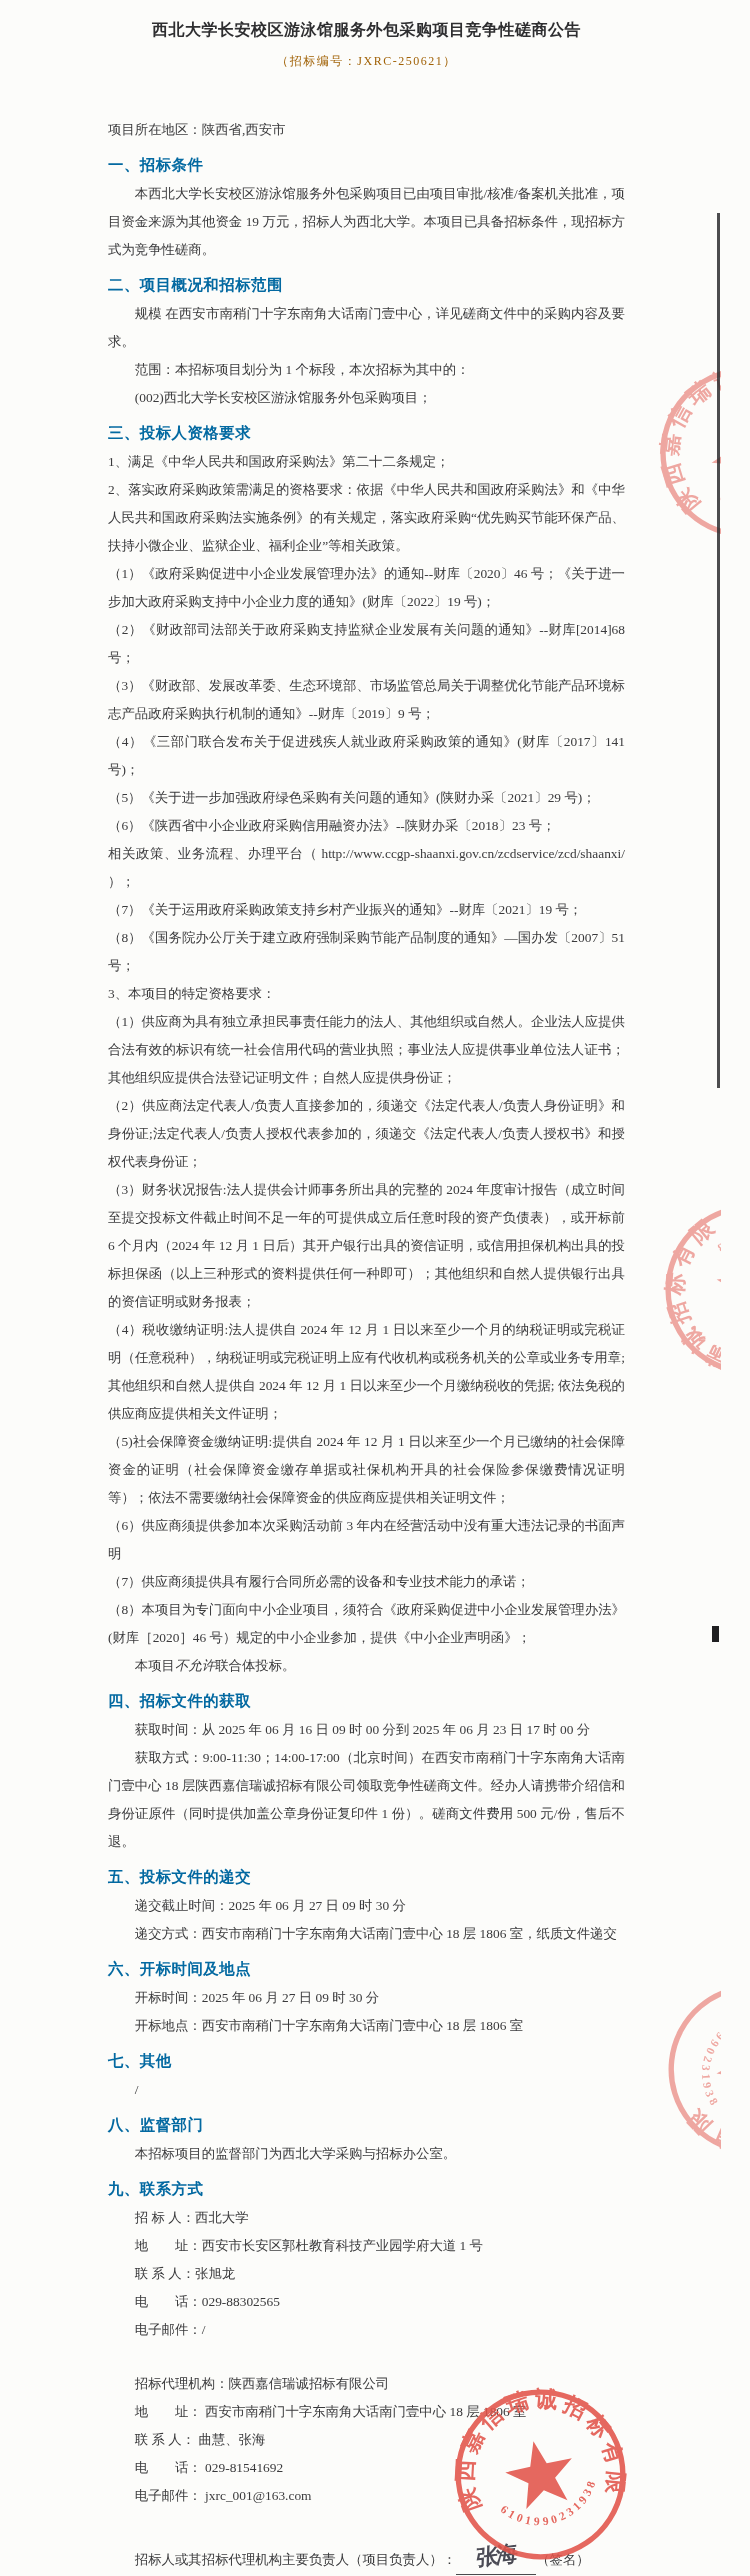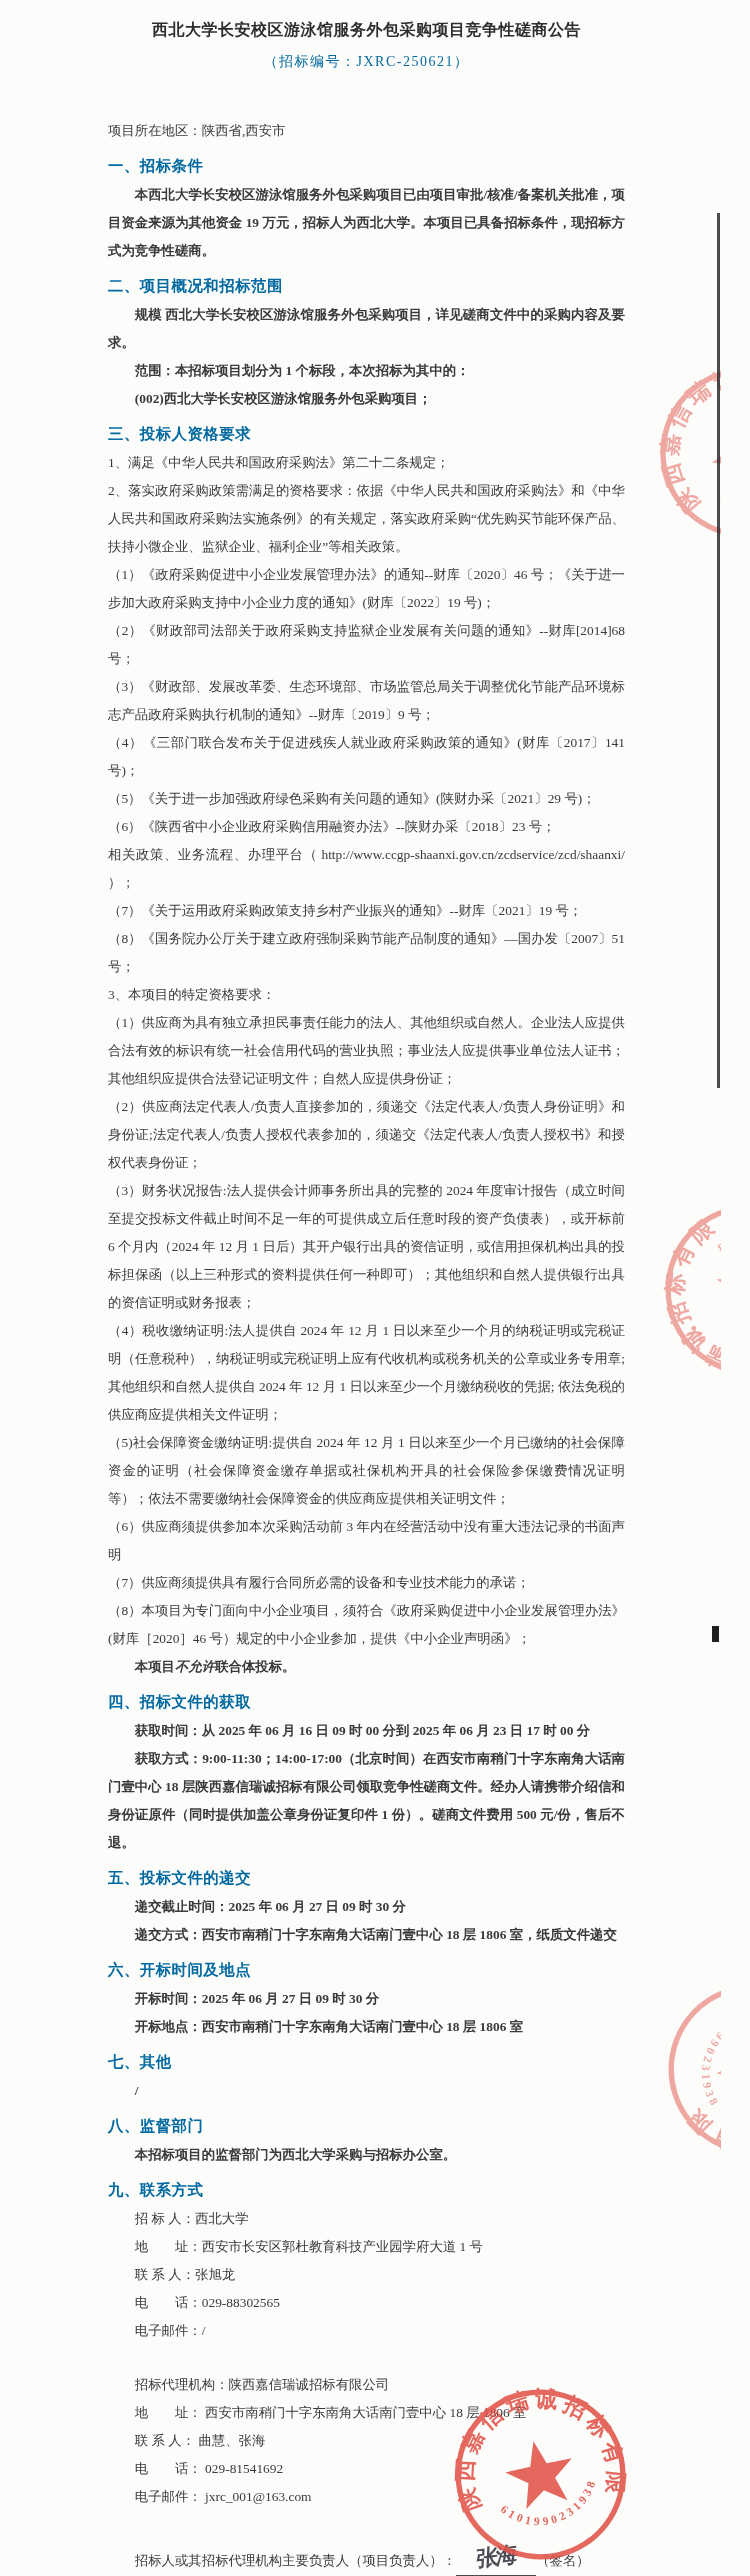--- a/index.html
+++ b/index.html
@@ -3,25 +3,25 @@
 <meta charset="utf-8">
 <style>
   html,body{margin:0;padding:0;background:#fcfcfa;}
   .page{
     position:relative;width:721px;height:2576px;overflow:hidden;
     background:#fcfcfa;color:#3a3a3c;
     font-family:"Liberation Serif","DejaVu Serif",serif;
   }
   .doc{padding:18px 96px 0 108px;position:relative;z-index:1;}
   .title{text-align:center;font-size:16px;font-weight:700;color:#2e2e30;line-height:1.55;margin:0;letter-spacing:0.5px;}
-  .subtitle{text-align:center;font-size:14px;color:#0369a1;margin:10px 0 16px;letter-spacing:1.5px;}
+  .subtitle{text-align:center;font-size:12px;color:#a16207;margin:10px 0 16px;letter-spacing:1.5px;}
   .loc{margin:46px 0 0;font-size:13.4px;line-height:28px;}
   .sec-h{font-size:15.4px;font-weight:700;color:#0369a1;margin:7px 0 2px;line-height:27px;letter-spacing:0.5px;}
   .para{margin:0;font-size:13.4px;line-height:28px;text-align:justify;color:#3a3a3c;}
-  .para.indent{text-indent:2em;font-weight:bold;}
+  .para.indent{text-indent:2em;}
   .para.contact{margin-left:2em;text-align:left;}
   .vgap{height:26px;}
   .ital{font-style:italic;}
   .sig-row{margin:34px 0 0 2em;font-size:13.4px;line-height:30px;position:relative;z-index:2;}
   .sig-name-box{display:inline-block;min-width:80px;text-align:center;border-bottom:1.5px solid #4a4a4c;vertical-align:bottom;}
   .sig-script{display:inline-block;font-size:22px;font-weight:700;color:#4b4b55;transform:rotate(-7deg) skewX(-9deg);line-height:20px;letter-spacing:-2px;}
   .seal-row{margin:46px 0 0 213px;font-size:13.4px;line-height:28px;position:relative;z-index:2;}
   .seal-blank{display:inline-block;width:106px;height:15px;border-bottom:1.2px solid #55555a;vertical-align:bottom;}
   .stamp{position:absolute;left:451px;top:2385px;width:179px;height:179px;transform:rotate(-12deg);opacity:.88;z-index:3;pointer-events:none;}
   .edge-stamp{position:absolute;right:-121px;width:185px;height:185px;opacity:.5;z-index:3;pointer-events:none;}
@@ -35,21 +35,21 @@
 <div class="page">
   <div class="doc">
     <h1 class="title">西北大学长安校区游泳馆服务外包采购项目竞争性磋商公告</h1>
     <p class="subtitle">（招标编号：JXRC-250621）</p>
     <p class="loc">项目所在地区：陕西省,西安市</p>
 
     <div>
         <h2 class="sec-h">一、招标条件</h2>
         <p class="para indent">本西北大学长安校区游泳馆服务外包采购项目已由项目审批/核准/备案机关批准，项目资金来源为其他资金 19 万元，招标人为西北大学。本项目已具备招标条件，现招标方式为竞争性磋商。</p>
         <h2 class="sec-h">二、项目概况和招标范围</h2>
-        <p class="para indent">规模 西北大学长安校区游泳馆服务外包采购项目，详见磋商文件中的采购内容及要求。</p>
+        <p class="para indent">规模 在西安市南稍门十字东南角大话南门壹中心，详见磋商文件中的采购内容及要求。</p>
         <p class="para indent">范围：本招标项目划分为 1 个标段，本次招标为其中的：</p>
         <p class="para indent">(002)西北大学长安校区游泳馆服务外包采购项目；</p>
         <h2 class="sec-h">三、投标人资格要求</h2>
         <p class="para flush">1、满足《中华人民共和国政府采购法》第二十二条规定；</p>
         <p class="para flush">2、落实政府采购政策需满足的资格要求：依据《中华人民共和国政府采购法》和《中华人民共和国政府采购法实施条例》的有关规定，落实政府采购“优先购买节能环保产品、扶持小微企业、监狱企业、福利企业”等相关政策。</p>
         <p class="para flush">（1）《政府采购促进中小企业发展管理办法》的通知--财库〔2020〕46 号；《关于进一步加大政府采购支持中小企业力度的通知》(财库〔2022〕19 号)；</p>
         <p class="para flush">（2）《财政部司法部关于政府采购支持监狱企业发展有关问题的通知》--财库[2014]68 号；</p>
         <p class="para flush">（3）《财政部、发展改革委、生态环境部、市场监管总局关于调整优化节能产品环境标志产品政府采购执行机制的通知》--财库〔2019〕9 号；</p>
         <p class="para flush">（4）《三部门联合发布关于促进残疾人就业政府采购政策的通知》(财库〔2017〕141 号)；</p>
         <p class="para flush">（5）《关于进一步加强政府绿色采购有关问题的通知》(陕财办采〔2021〕29 号)；</p>

